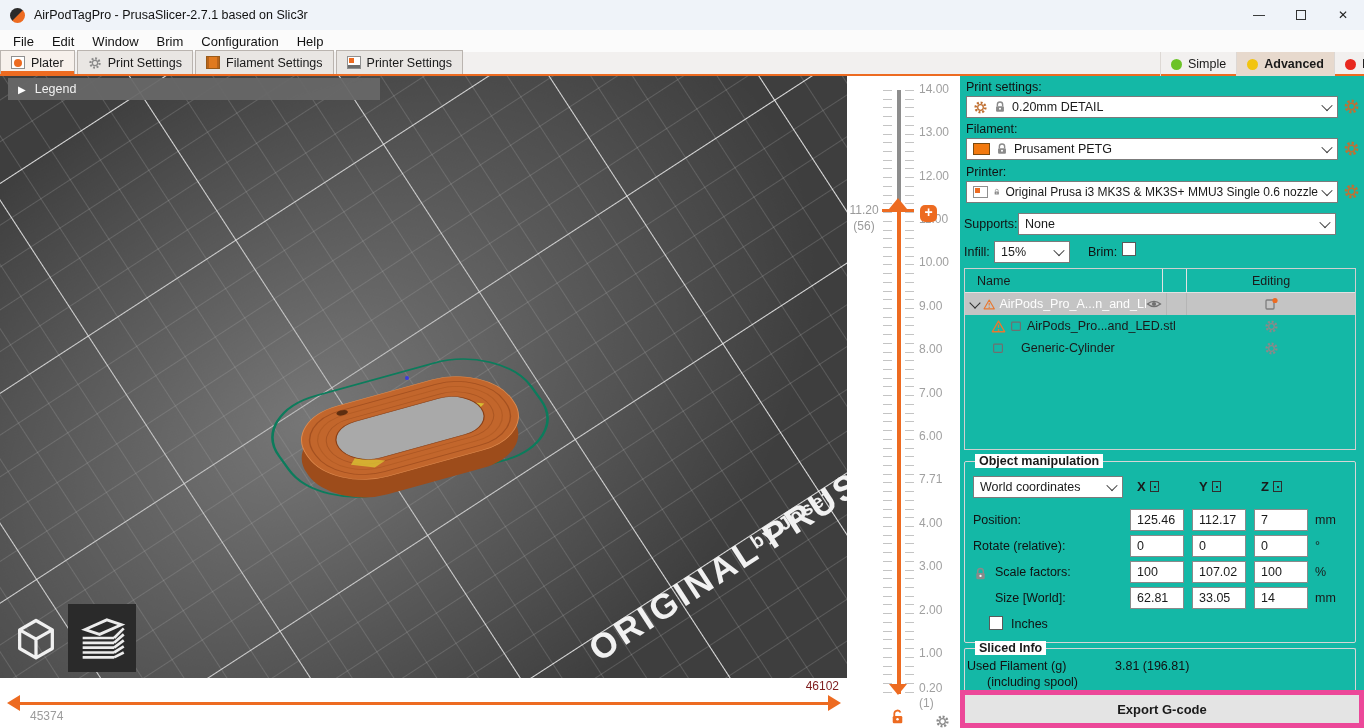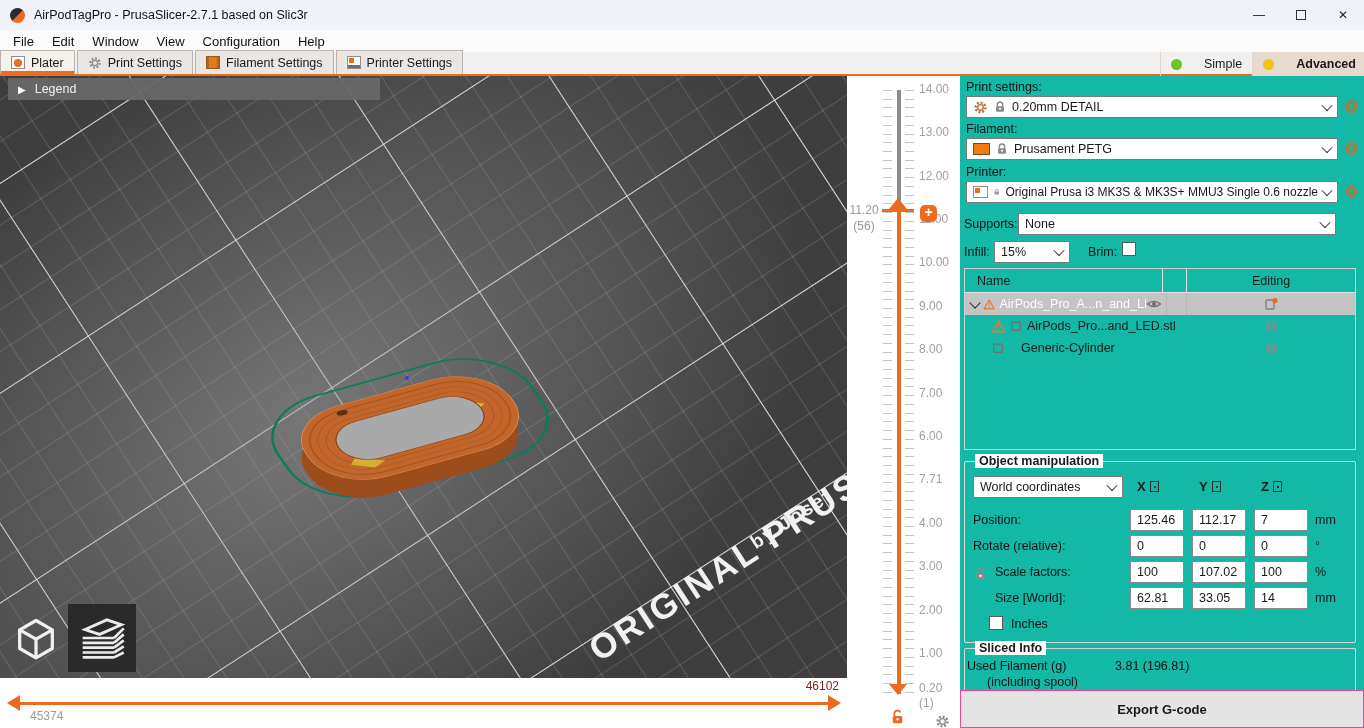--- a/index.html
+++ b/index.html
@@ -24,21 +24,21 @@
   .tab { height:24px; display:flex; align-items:center; gap:6px; padding:0 10px; background:#e9e6e3; border:1px solid #bab4af; border-bottom:none; margin-right:2px; font-size:12.5px; white-space:nowrap; }
   .tab.active { background:#f7f1ec; box-shadow:inset 0 -3px 0 #ed6b21; }
   .ticon { width:14px; height:13px; position:relative; flex:0 0 auto; }
   .ticon-plater { background:#fff; border:1px solid #8f8f8f; }
   .ticon-plater::after { content:""; position:absolute; left:2px; top:1.5px; width:8px; height:8px; border-radius:50%; background:#ed6b21; }
   .ticon-fil { background:#e07a1f; border:1px solid #9a5a18; box-shadow:inset 2px 0 0 #b9641a, inset -2px 0 0 #b9641a; }
   .ticon-prn { background:#fff; border:1px solid #8f8f8f; }
   .ticon-prn::after { content:""; position:absolute; left:1px; top:1px; width:5px; height:5px; background:#ed6b21; }
   .ticon-prn::before { content:""; position:absolute; left:0; bottom:0; width:12px; height:3px; background:#6e6e6e; }
   #modes { position:absolute; right:0; top:0; height:24px; display:flex; overflow:hidden; width:204px; }
-  .mode { height:24px; display:flex; align-items:center; gap:22px; padding:0 10px; border-left:1px solid #ddd8d4; white-space:nowrap; font-size:12.5px; }
+  .mode { height:24px; display:flex; align-items:center; gap:6px; padding:0 10px; border-left:1px solid #ddd8d4; white-space:nowrap; font-size:12.5px; }
   .mode.sel { background:#e7d9cd; font-weight:bold; }
   .dot { width:11px; height:11px; border-radius:50%; flex:0 0 auto; }
 
   
   #viewport { position:absolute; left:0; top:76px; width:847px; height:602px; overflow:hidden; background:linear-gradient(#b7b8b8,#9d9e9e); }
   #bed { position:absolute; left:-390px; top:-250px; width:1560px; height:1290px; transform:rotate(-33deg); background:#262626; border-radius:6px; }
   #bed-surface { position:absolute; left:70px; right:64px; top:56px; bottom:40px;
     background:
       radial-gradient(ellipse 54% 44% at 47% 42%, rgba(165,165,165,.55), rgba(80,80,80,0) 72%),
       repeating-linear-gradient(90deg, rgba(255,255,255,.78) 0 1.5px, transparent 1.5px 176px),
@@ -112,21 +112,21 @@
   .grp-legend { position:absolute; top:-8px; left:10px; background:#fff; padding:0 4px; font-weight:bold; font-size:12.5px; }
   #grp-manip { left:4px; top:385px; width:392px; height:182px; }
   #grp-sliced { left:4px; top:572px; width:392px; height:50px; border-bottom:none; }
   .axis-hdr { position:absolute; font-weight:bold; font-size:13px; display:flex; align-items:center; gap:4px; }
   .axis-ico { width:9px; height:11px; border:1px solid #2e2e2e; display:inline-block; position:relative; }
   .axis-ico::after { content:""; position:absolute; left:3px; top:4px; width:2px; height:2px; background:#2e2e2e; }
   .mfield { position:absolute; width:54px; height:22px; border:1px solid #8a8a8a; background:#fff; font-size:12.5px; display:flex; align-items:center; padding-left:6px; }
   .munit { position:absolute; font-size:12.5px; }
   #scale-lock { position:absolute; left:8px; top:104px; color:#8a8a8a; }
 
-  #export-btn { position:absolute; left:0px; top:614px; width:404px; height:38px; background:#e4e4e4; border:1px solid #ec4899; font-weight:bold; font-size:13px; display:flex; align-items:center; justify-content:center; }
+  #export-btn { position:absolute; left:0px; top:614px; width:404px; height:38px; background:#e4e4e4; border:5px solid #ec4899; font-weight:bold; font-size:13px; display:flex; align-items:center; justify-content:center; }
 
   svg.ic { display:block; }
 </style>
 </head>
 <body>
 
 <svg width="0" height="0" style="position:absolute">
   <defs>
     <symbol id="i-gear" viewBox="0 0 16 16">
       <circle cx="8" cy="8" r="5.2" fill="none" stroke="currentColor" stroke-width="2.6" stroke-dasharray="2.1 1.9"></circle>
@@ -180,21 +180,21 @@
           <span class="maxglyph"></span>
         </span>
       <span class="winbtn">✕</span>
     </div>
   </div>
 
   <div id="menubar">
     <span class="menu-item">File</span>
     <span class="menu-item">Edit</span>
     <span class="menu-item">Window</span>
-    <span class="menu-item">View</span>
+    <span class="menu-item">Brim</span>
     <span class="menu-item">Configuration</span>
     <span class="menu-item">Help</span>
   </div>
 
   <div id="tabbar">
     <div class="tab active">
       <span class="ticon ticon-plater"></span>
       <span>Plater</span>
     </div>
     <div class="tab">

